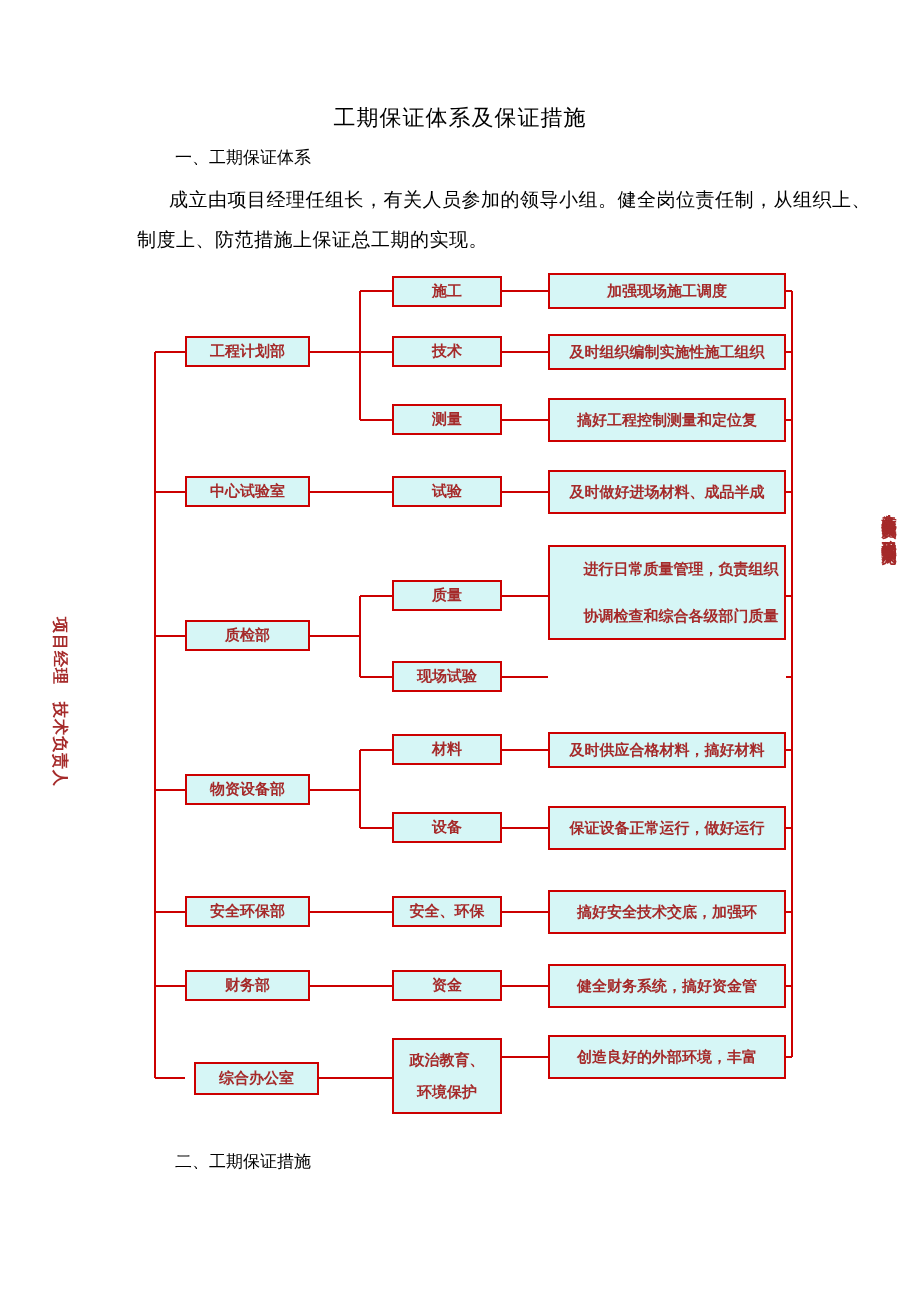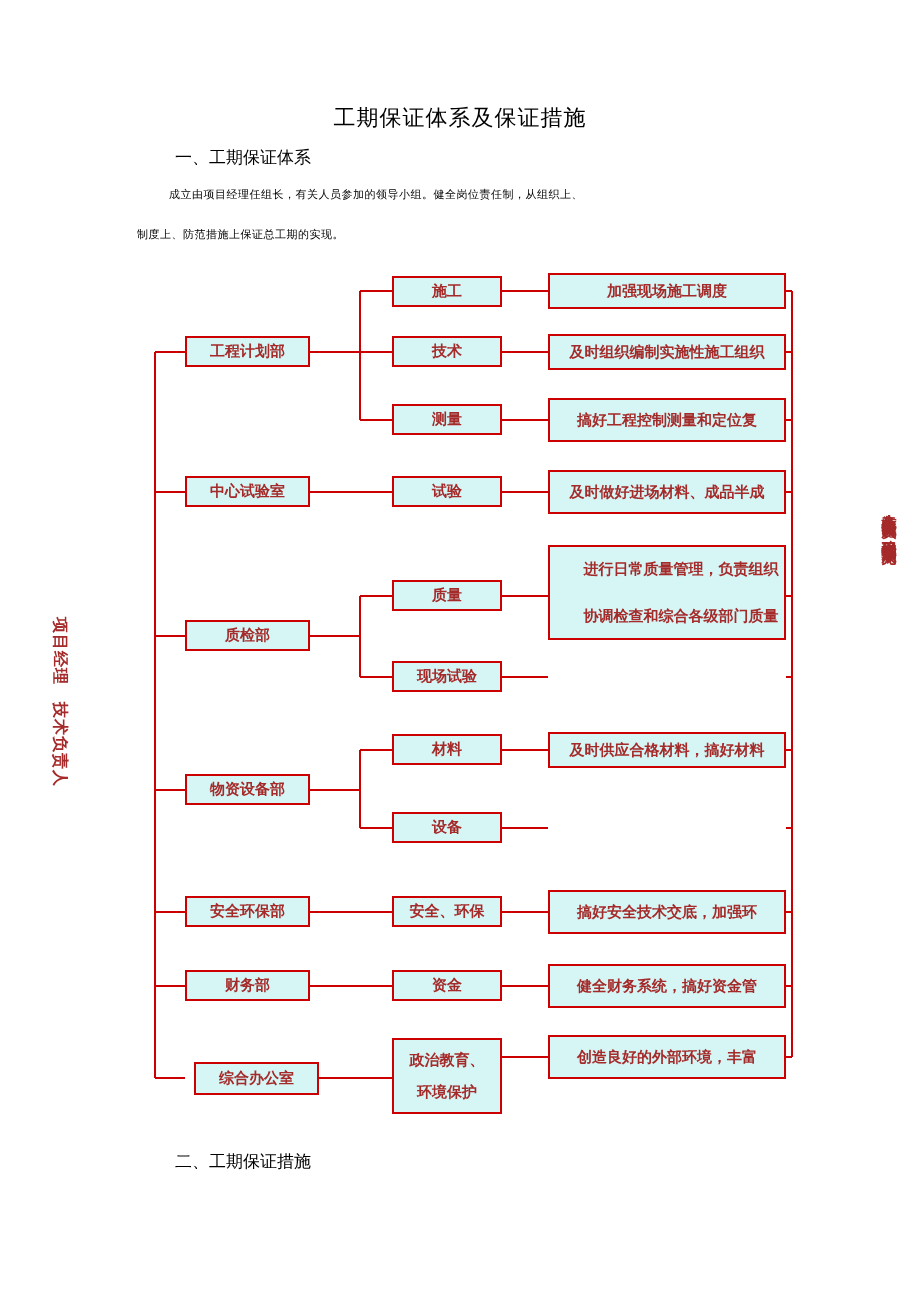--- a/index.html
+++ b/index.html
@@ -22,21 +22,21 @@
     position:absolute;left:0;top:103px;width:920px;
     margin:0;text-align:center;
     font-size:22px;font-weight:normal;letter-spacing:1px;
   }
   .heading{
     position:absolute;font-size:17px;white-space:nowrap;
   }
   .sec1{left:175px;top:146px;}
   .sec2{left:175px;top:1150px;}
   .para{
-    position:absolute;font-size:11px;white-space:nowrap;letter-spacing:0.5px;
+    position:absolute;font-size:19px;white-space:nowrap;letter-spacing:0.5px;
   }
   .para1{left:169px;top:187px;}
   .para2{left:137px;top:227px;}
   .connectors{
     position:absolute;left:0;top:0;pointer-events:none;
   }
   .connectors line{stroke:var(--line);stroke-width:2;}
   .box{
     position:absolute;
     box-sizing:border-box;
@@ -153,20 +153,21 @@
   <div class="box fn-11" style="left:392px;top:1038px;width:110px;height:76px">政治教育、
 环境保护</div>
 
   <div class="box" style="left:548px;top:273px;width:238px;height:36px">加强现场施工调度</div>
   <div class="box" style="left:548px;top:334px;width:238px;height:36px">及时组织编制实施性施工组织</div>
   <div class="box" style="left:548px;top:398px;width:238px;height:44px">搞好工程控制测量和定位复</div>
   <div class="box" style="left:548px;top:470px;width:238px;height:44px">及时做好进场材料、成品半成</div>
   <div class="box measure-5" style="left:548px;top:545px;width:238px;height:95px">进行日常质量管理，负责组织
 协调检查和综合各级部门质量</div>
   <div class="box" style="left:548px;top:732px;width:238px;height:36px">及时供应合格材料，搞好材料</div>
+  <div class="box" style="left:548px;top:806px;width:238px;height:44px">保证设备正常运行，做好运行</div>
   <div class="box" style="left:548px;top:890px;width:238px;height:44px">搞好安全技术交底，加强环</div>
   <div class="box" style="left:548px;top:964px;width:238px;height:44px">健全财务系统，搞好资金管</div>
   <div class="box" style="left:548px;top:1035px;width:238px;height:44px">创造良好的外部环境，丰富</div>
 
   <div class="vtext-left">项目经理　技术负责人</div>
   <div class="vtext-right">各施工连队负责实施，确保工程优质按期完成</div>
 
   <div class="heading sec2">二、工期保证措施</div>
 
 </div>

